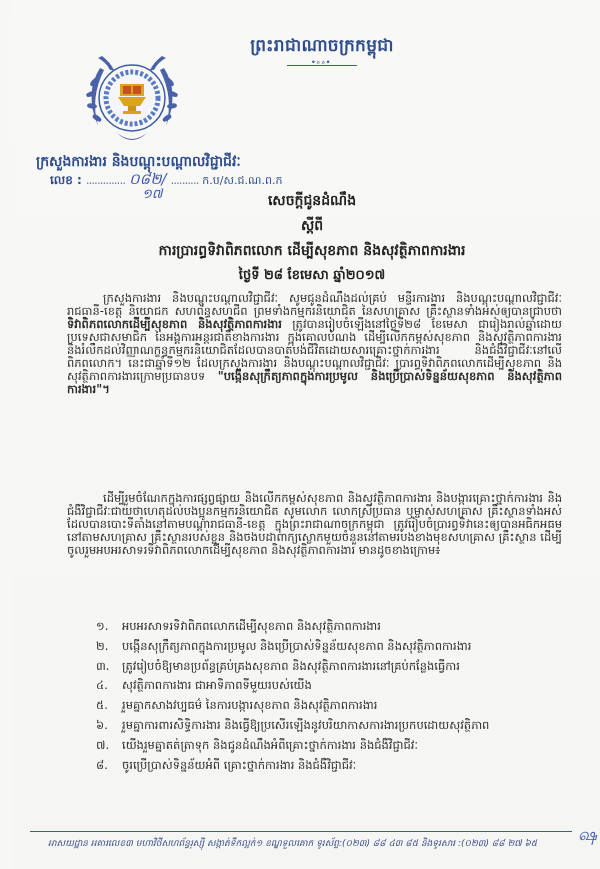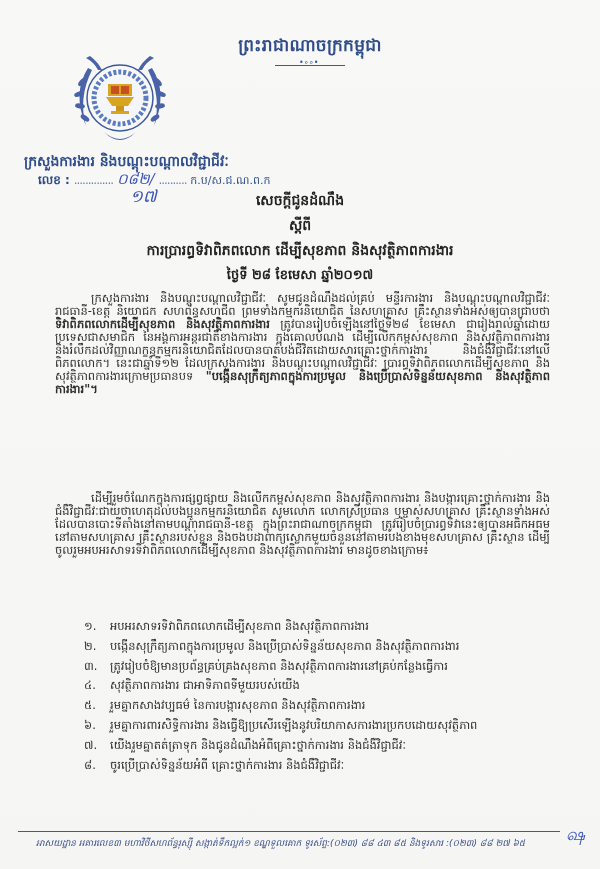--- a/index.html
+++ b/index.html
@@ -3,41 +3,41 @@
 <meta charset="utf-8">
 <style>
   html, body { margin: 0; padding: 0; }
   body {
     width: 600px; height: 869px; overflow: hidden;
     background: #f7f7f5;
     font-family: "DejaVu Sans", sans-serif;
     color: #2b2b2b;
     position: relative;
   }
-  .page { position: absolute; inset: 0; background: linear-gradient(180deg,#f8f8f6 0%, #f5f5f3 100%); }
+  .page { position: absolute; inset: 0; background: linear-gradient(180deg,#f8f8f6 0%, #f5f5f3 100%); margin-left: 12px; }
 
   
   .logo { position: absolute; left: 68px; top: 48px; width: 104px; height: 100px; }
 
   
   .kingdom { position: absolute; left: 200px; top: 34px; width: 220px; text-align: center; }
   .kingdom .line1 { color: #2f4d8c; font-weight: bold; font-size: 17px; letter-spacing: 0.3px; }
   .kingdom .line2 { color: #2f4d8c; font-size: 15px; margin-top: 3px; }
   .kingdom .orn { margin: 6px auto 0; width: 70px; height: 2px; position: relative; }
   .kingdom .orn::before { content:""; position:absolute; left:0; right:0; top:0; height:1px; background:#3b5aa0; }
   .kingdom .orn::after { content:"•∘∘•"; position:absolute; left:24px; top:-7px; font-size:8px; color:#3b5aa0; }
 
   
   .ministry { position: absolute; left: 24px; top: 152px; color: #2f4d8c; font-weight: bold; font-size: 14px; }
   .refline { position: absolute; left: 38px; top: 169px; font-size: 12px; color: #2f4d8c; white-space: nowrap; }
   .refline .lbl { font-weight: bold; }
   .refline .dots { color: #6a7fb5; letter-spacing: -1px; }
   .refline .hand { font-family: "DejaVu Serif", serif; font-style: italic; color: #3c55b5; font-size: 15px; }
   .refline .suffix { font-size: 11px; }
-  .handyear { position: absolute; left: 130px; top: 185px; font-family: "DejaVu Serif", serif; font-style: italic; color: #3c55b5; font-size: 17px; }
+  .handyear { position: absolute; left: 130px; top: 185px; font-family: "DejaVu Serif", serif; font-style: italic; color: #3c55b5; font-size: 13px; }
 
   
   .title-block { position: absolute; left: 0; width: 600px; top: 191px; text-align: center; color: #222; }
   .title-block div { font-weight: bold; }
   .t1 { font-size: 14px; }
   .t2 { font-size: 14px; margin-top: 4px; }
   .t3 { font-size: 14px; margin-top: 4px; }
   .t4 { font-size: 13px; margin-top: 4px; }
 
   

